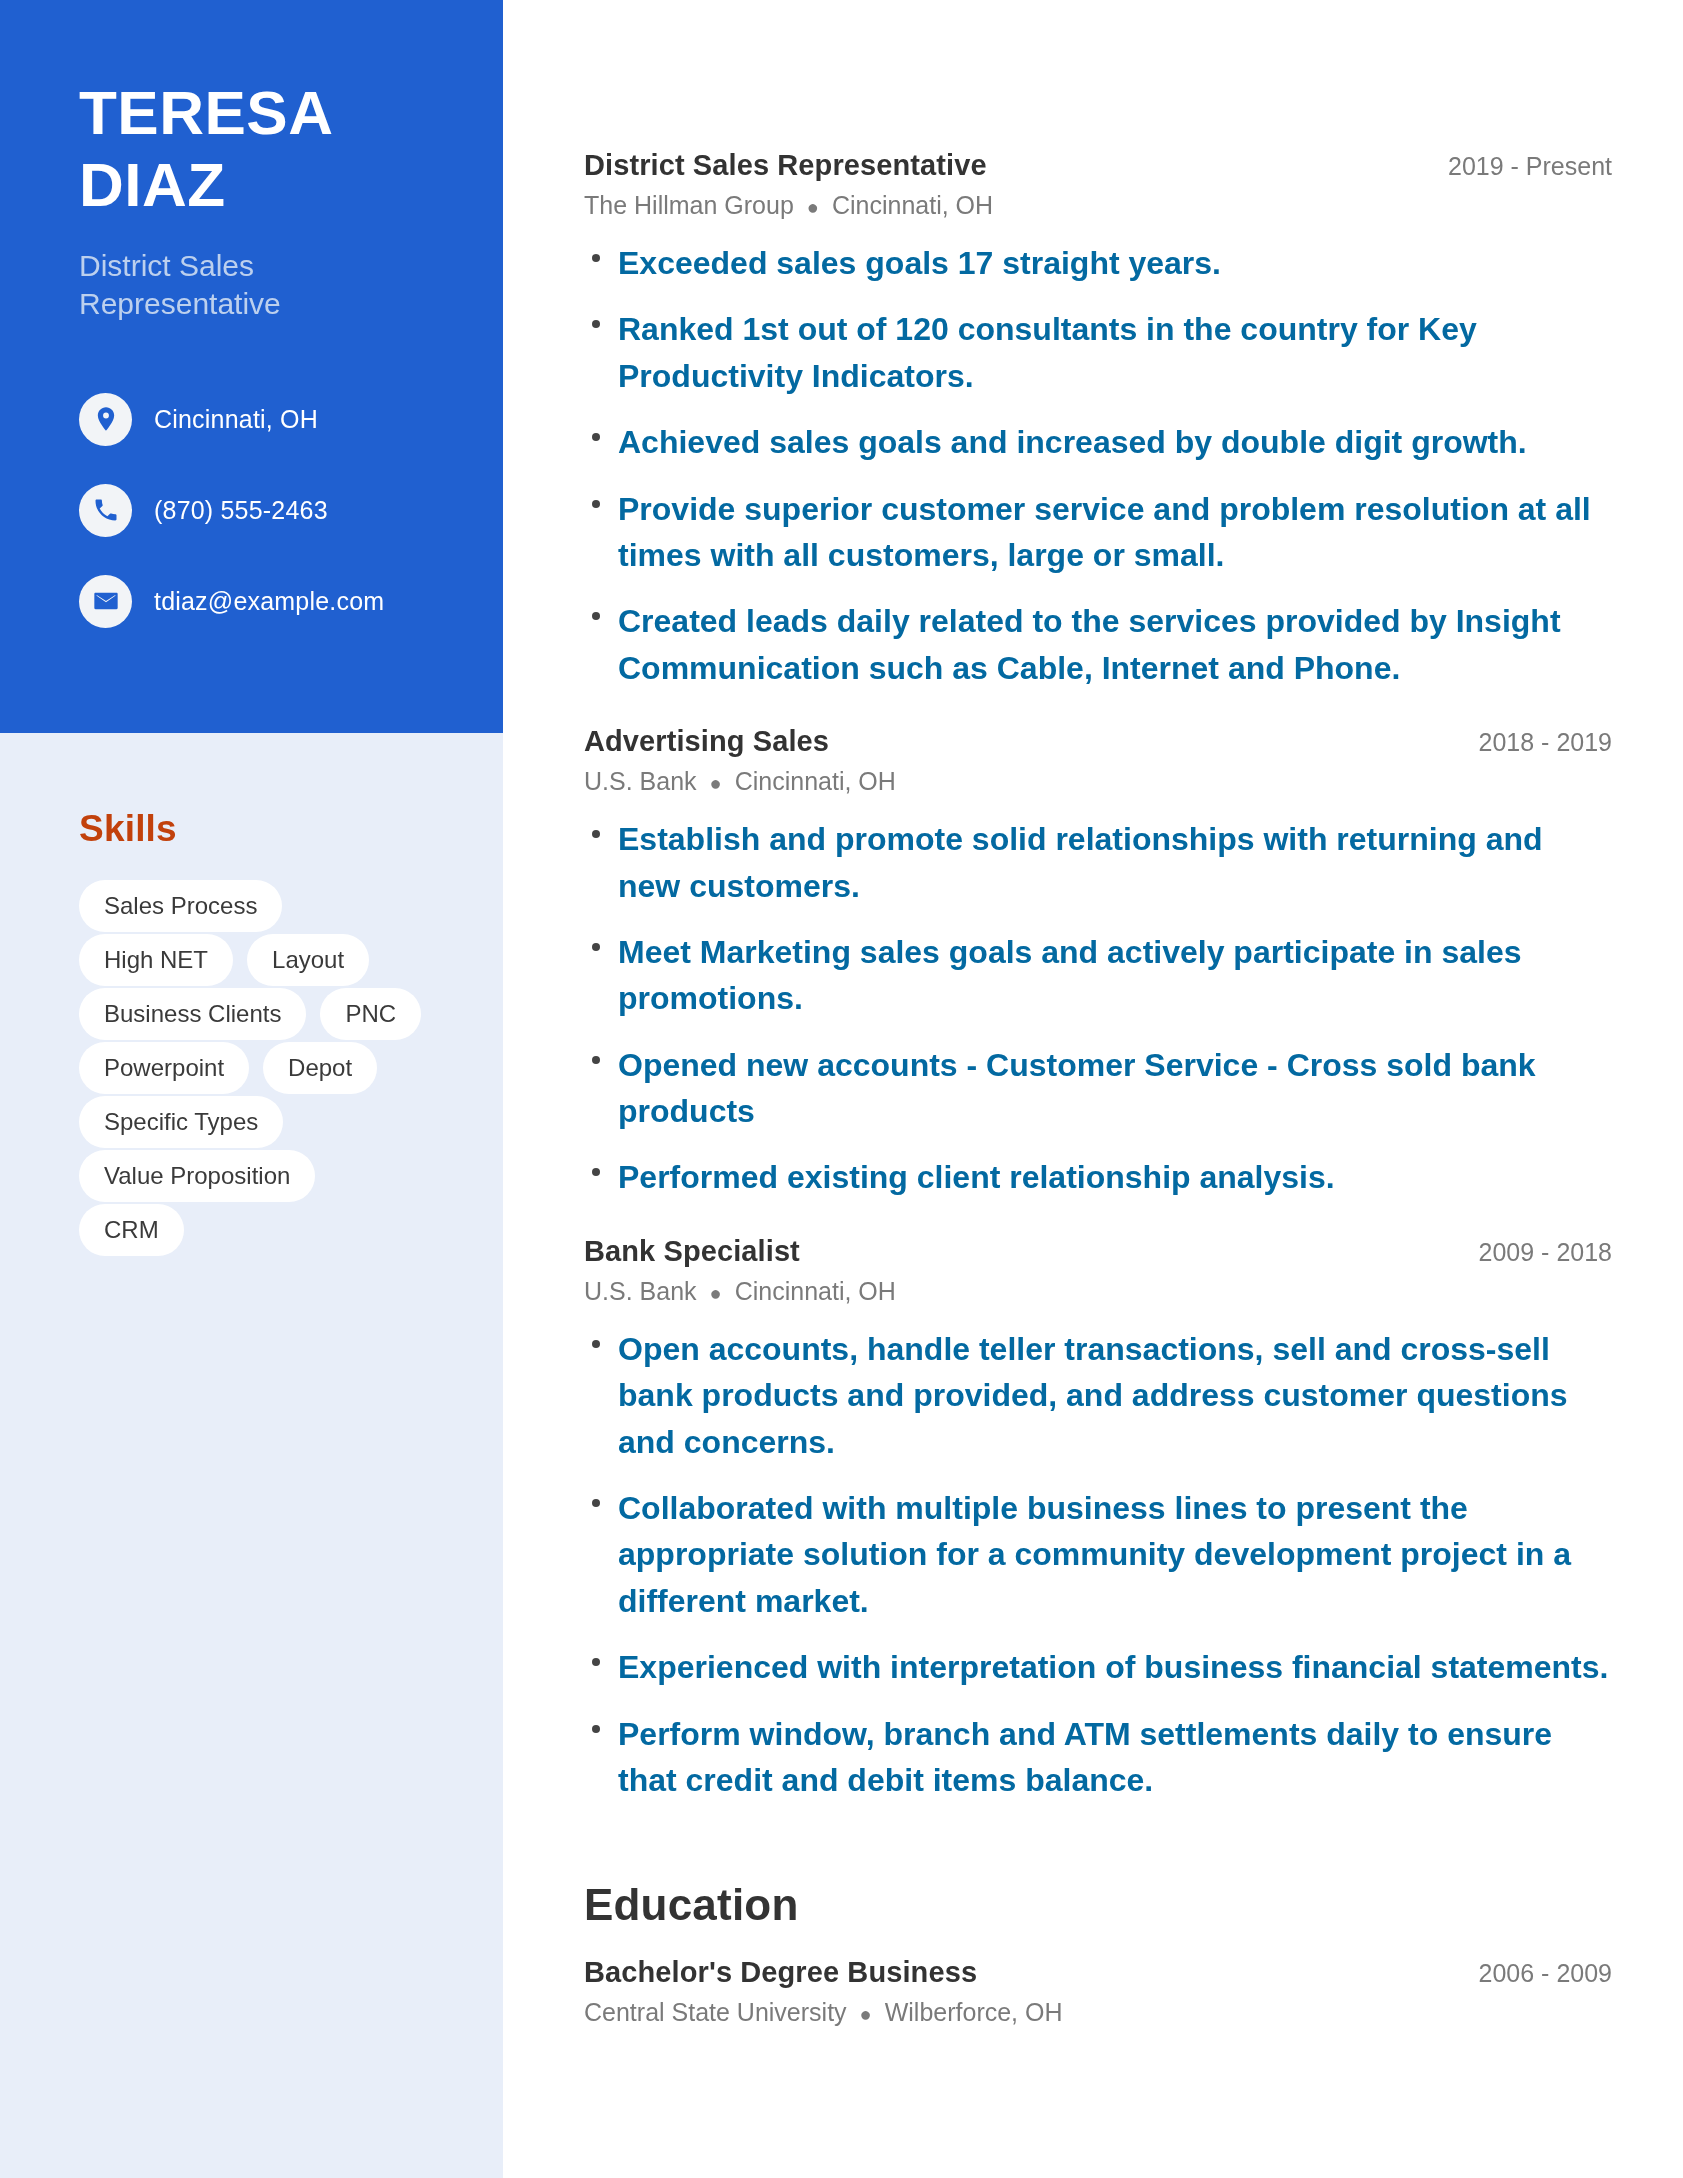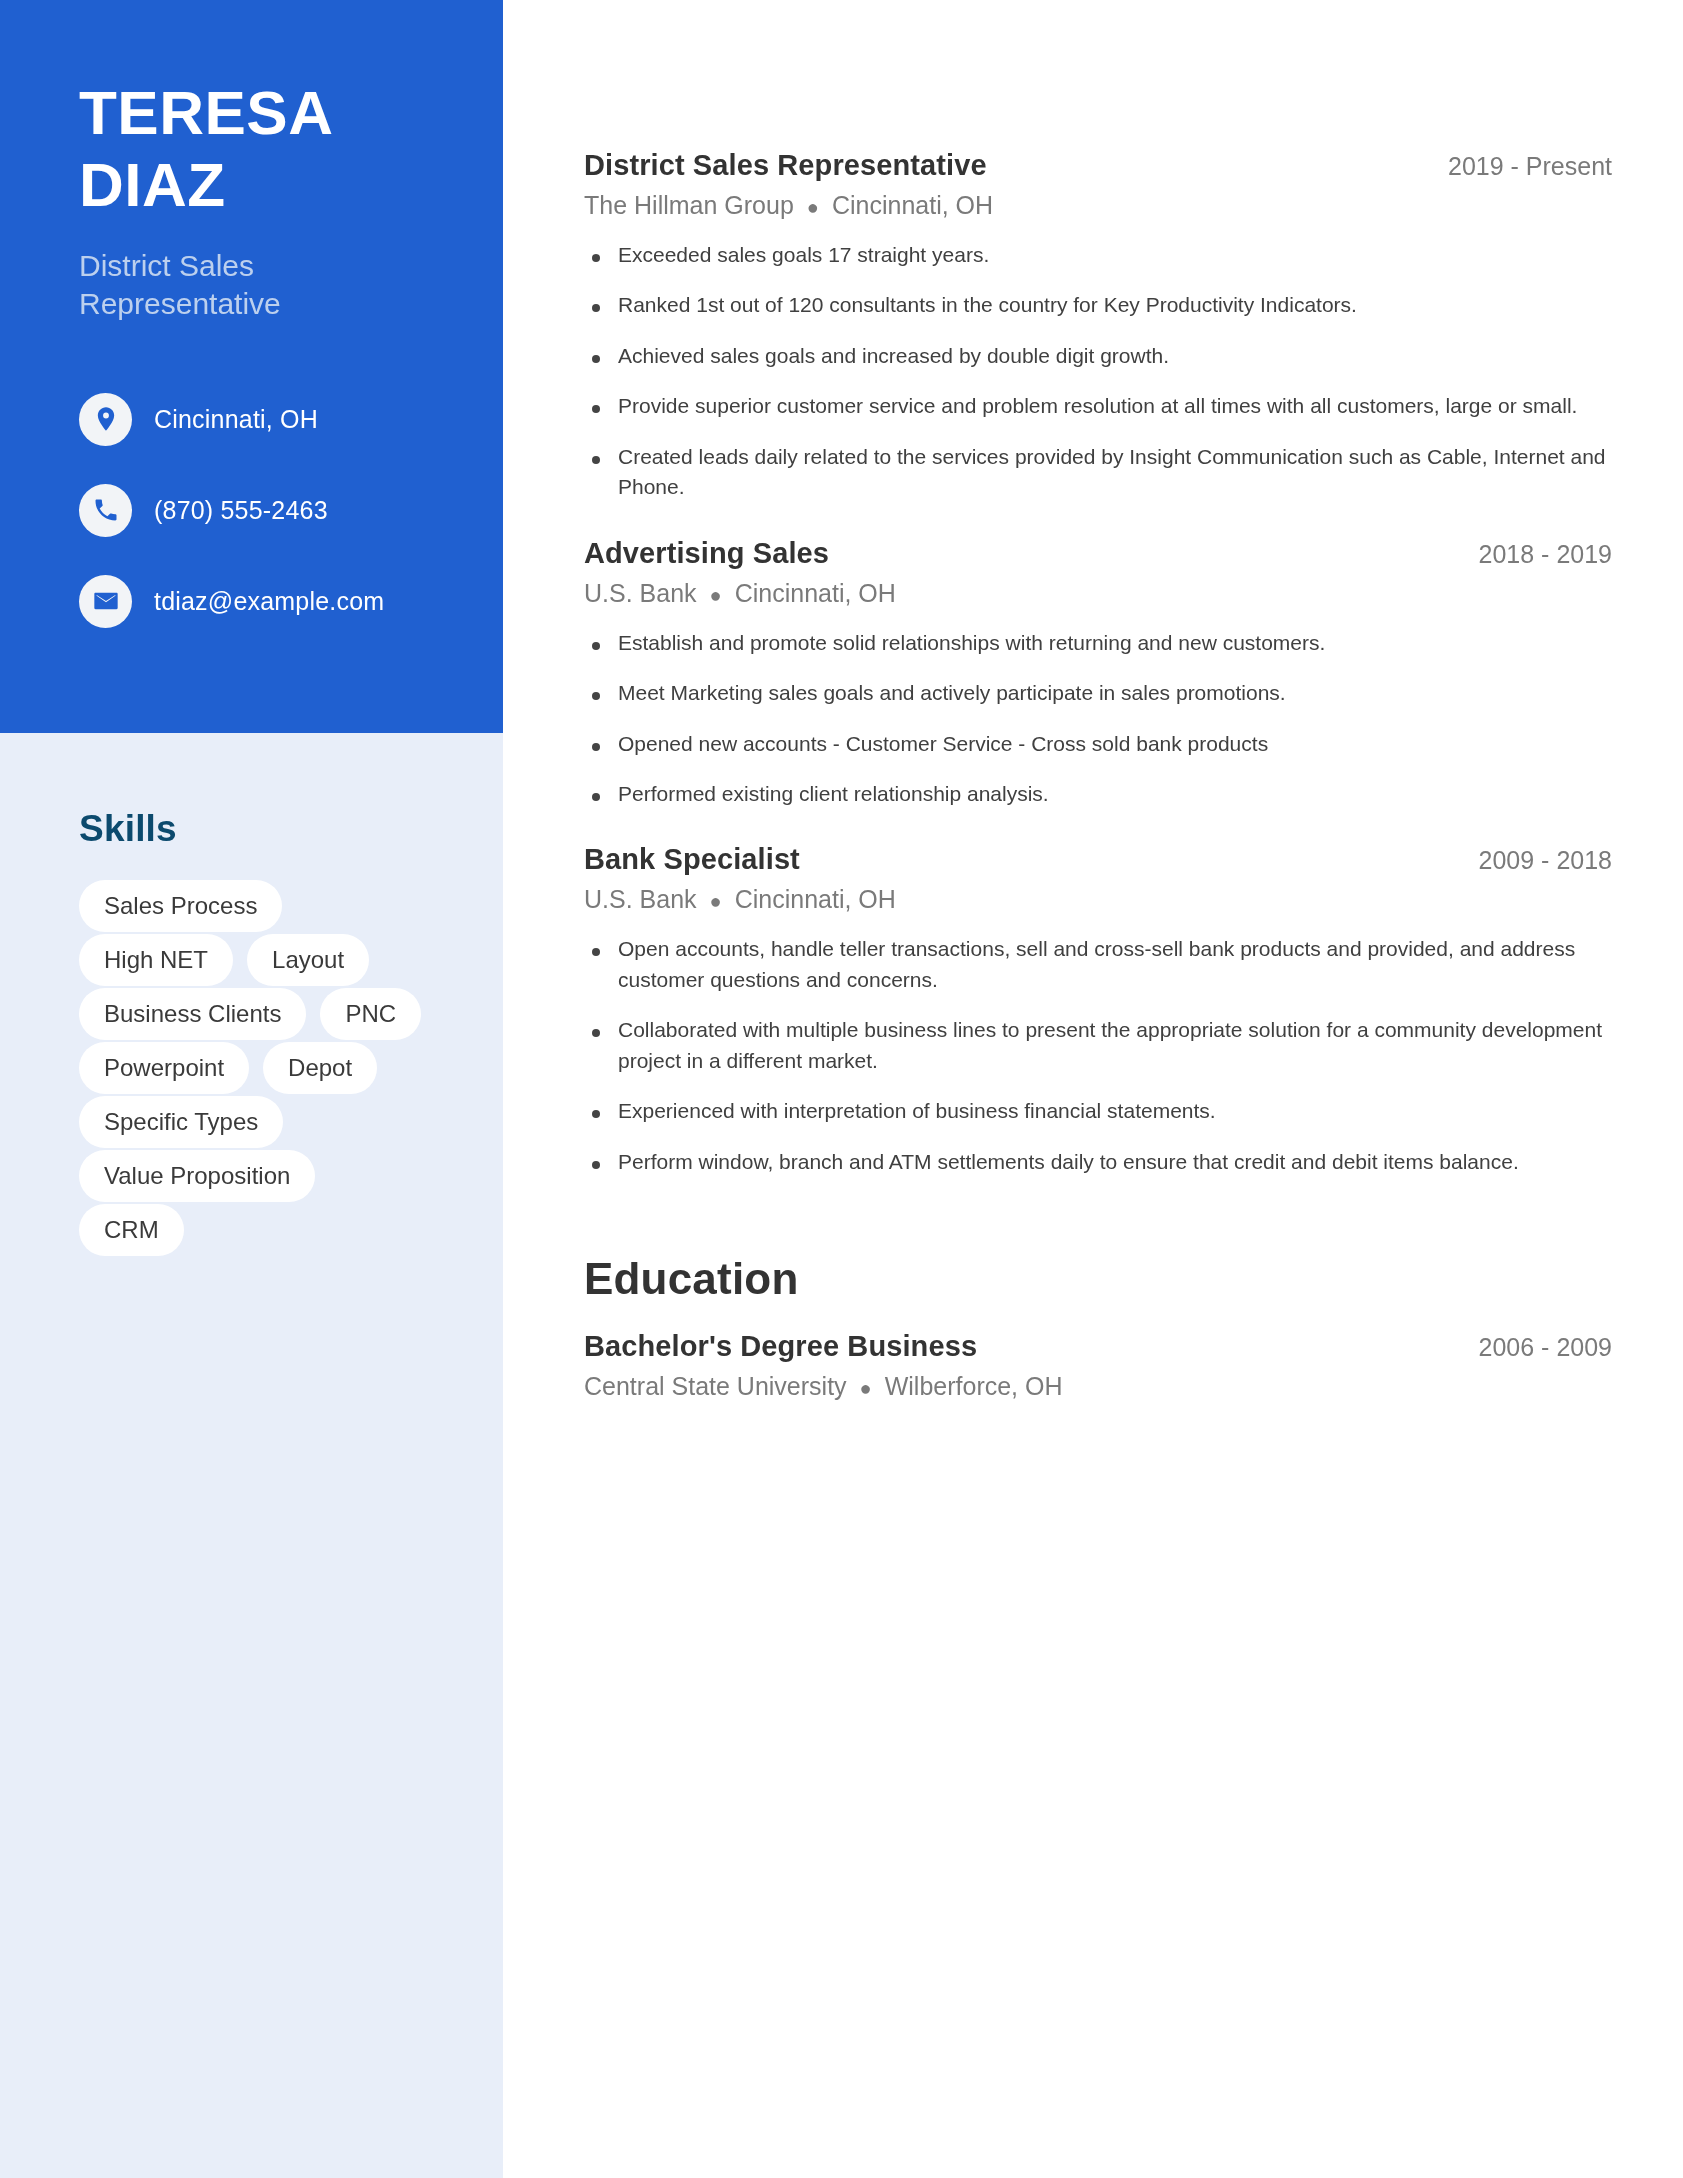--- a/index.html
+++ b/index.html
@@ -28,21 +28,21 @@
   .contact-row { display:flex; align-items:center; margin-bottom:38px; }
   .contact-icon {
     width:53px; height:53px; border-radius:50%;
     background:#f2f4f7; flex:0 0 53px;
     display:flex; align-items:center; justify-content:center;
   }
   .contact-icon svg { width:28px; height:28px; fill:#2060d0; display:block; }
   .contact-text { margin-left:22px; font-size:25px; color:#ffffff; letter-spacing:0.2px; }
 
   .skills-block { padding:75px 0 0 79px; }
-  .skills-title { font-size:37px; font-weight:700; color:#0c4a6e; letter-spacing:0.2px; }
+  .skills-title { font-size:37px; font-weight:700; color:#c2410c; letter-spacing:0.2px; }
   .skills-list {
     margin-top:30px; display:flex; flex-wrap:wrap;
     gap:2px 14px; max-width:347px;
   }
   .skill-pill {
     background:#ffffff; border-radius:40px;
     padding:11px 25px; font-size:24px; color:#3a3a3a;
     white-space:nowrap; line-height:1.25;
   }
 
@@ -55,21 +55,21 @@
   }
   .entry { margin-bottom:34px; }
   .entry-head { display:flex; align-items:baseline; justify-content:space-between; }
   .entry-title { font-size:29px; font-weight:700; color:#333333; letter-spacing:0.1px; }
   .entry-date { font-size:25px; color:#7a7a7a; white-space:nowrap; padding-left:28px; }
   .entry-sub { font-size:25px; color:#7a7a7a; margin-top:9px; }
   .entry-sub .sep { margin:0 13px; font-size:20px; vertical-align:middle; }
   .bullets { margin-top:20px; list-style:none; }
   .bullets li {
     position:relative; padding-left:34px; margin-bottom:20px;
-    font-size:21px; line-height:1.45; color:#404040;
+    font-size:32px; line-height:1.45; color:#0369a1;font-weight:bold;
   }
   .bullets li::before {
     content:""; position:absolute; left:8px; top:14px;
     width:8px; height:8px; border-radius:50%; background:#444444;
   }
   .edu-section { margin-top:77px; }
   .edu-section .entry { margin-bottom:0; }
 </style>
 </head>
 <body>

